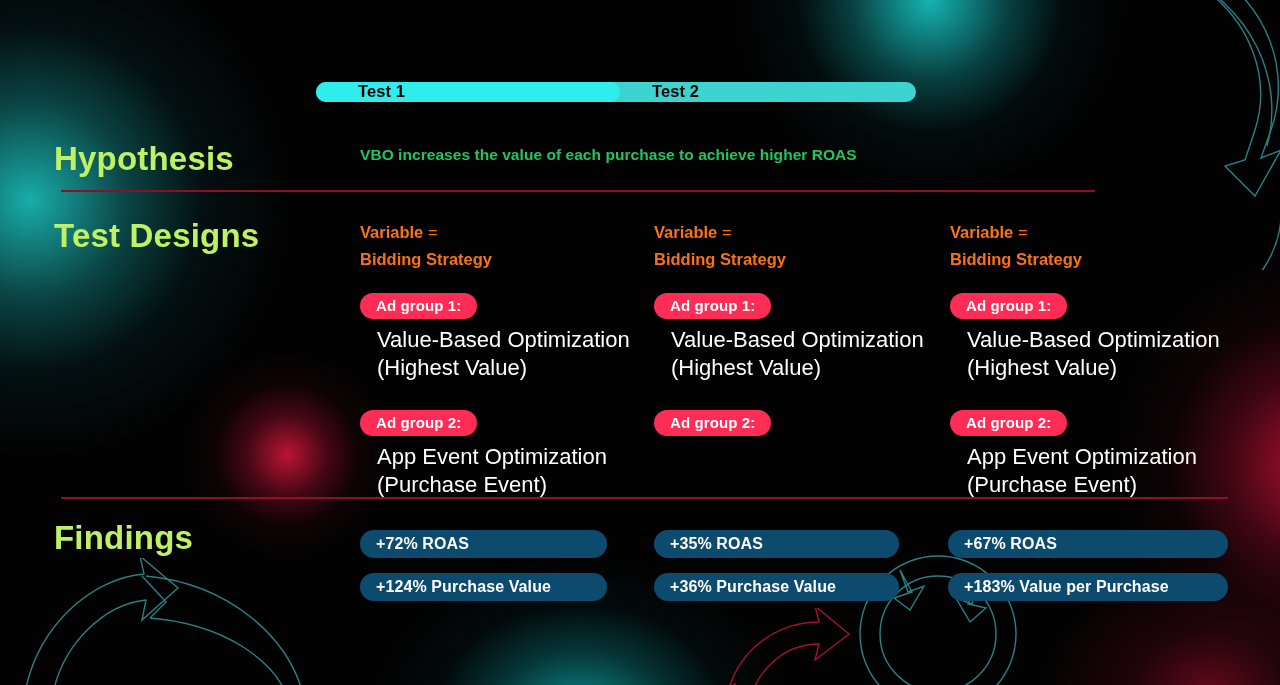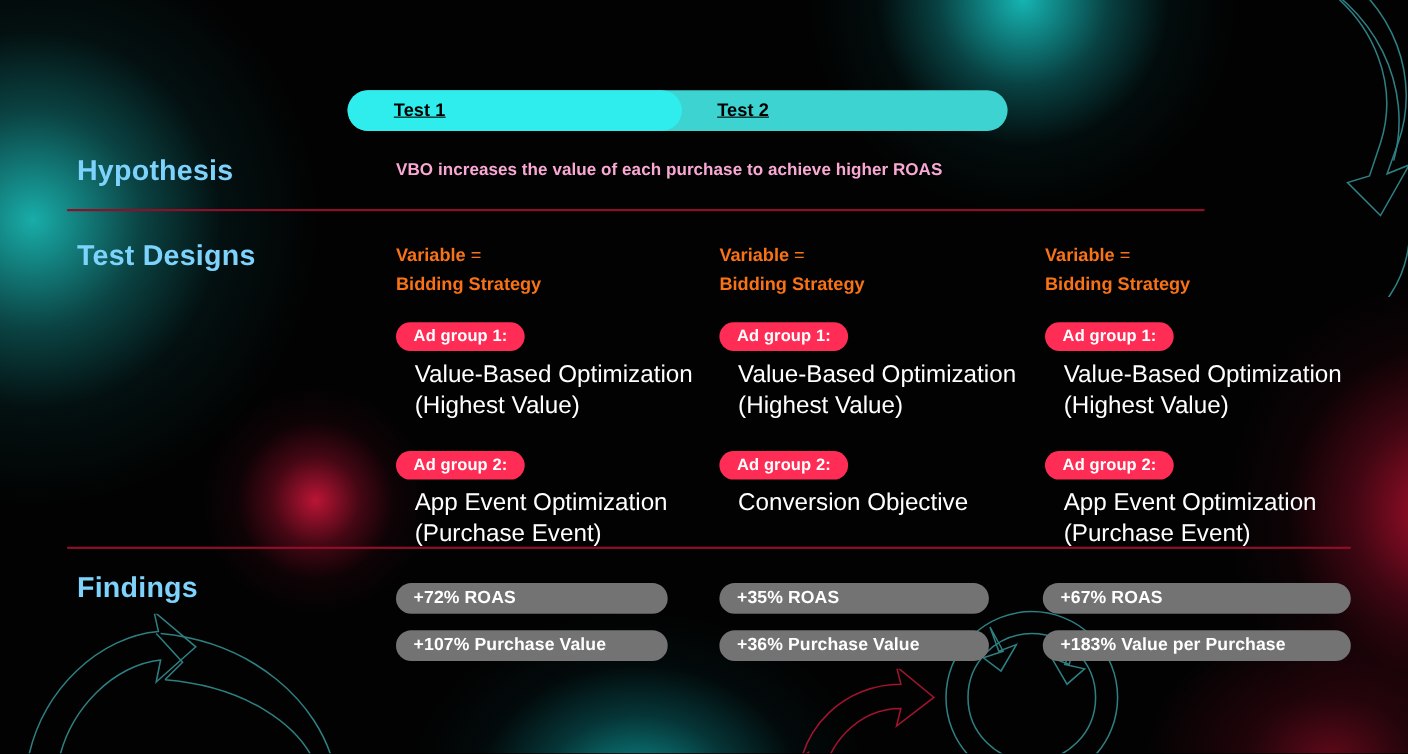--- a/index.html
+++ b/index.html
@@ -94,44 +94,43 @@
   .tabs {
     position: absolute;
     left: 316px;
     top: 82px;
     width: 912px;
     height: 38px;
   }
   .tab {
     position: absolute;
     top: 0;
-    height: 37px;
+    height: 20px;
     border-radius: 19px;
     display: flex;
-    align-items: center;
+    align-items: flex-start;
     box-sizing: border-box;
-    text-decoration: underline;
   }
   .tab-label {
     font-size: 16.5px;
     font-weight: bold;
     color: #000000;
     letter-spacing: 0.1px;
     white-space: nowrap;
   }
   .tab-3 { left: 304px; width: 608px; background: #4FA7A6; z-index: 1; padding-left: 338px; }
   .tab-2 { left: 0px;   width: 600px; background: #3CD3D0; z-index: 2; padding-left: 336px; }
   .tab-1 { left: 0px;   width: 304px; background: #2EEDEC; z-index: 3; padding-left: 42px; }
 
   
   .section-title {
     position: absolute;
-    left: 70px;
-    color: #7dd3fc;
-    font-size: 26px;
+    left: 54px;
+    color: #bef264;
+    font-size: 33px;
     font-weight: bold;
     letter-spacing: 0.2px;
     white-space: nowrap;
   }
   #title-hypothesis   { top: 140px; }
   #title-testdesigns  { top: 217px; }
   #title-findings     { top: 519px; }
 
   
   .divider {
@@ -142,21 +141,21 @@
   #divider-1 { left: 61px; top: 190px; width: 1034px; }
   #divider-2 { left: 61px; top: 497px; width: 1167px; }
 
   
   #hypothesis-text {
     position: absolute;
     left: 360px;
     top: 146px;
     font-size: 15.5px;
     font-weight: bold;
-    color: #f9a8d4;
+    color: #22c55e;
     letter-spacing: 0.05px;
     white-space: nowrap;
   }
 
   
   .design-col {
     position: absolute;
     top: 219px;
     width: 300px;
   }
@@ -201,21 +200,21 @@
   .findings-col {
     position: absolute;
     top: 530px;
     width: 300px;
   }
   .fcol-1 { left: 360px; }
   .fcol-2 { left: 654px; }
   .fcol-3 { left: 948px; }
 
   .finding-pill {
-    background: #737373;
+    background: #0c4a6e;
     color: #FFFFFF;
     font-size: 16px;
     font-weight: bold;
     border-radius: 14px;
     height: 28px;
     display: flex;
     align-items: center;
     padding-left: 16px;
     letter-spacing: 0.1px;
     white-space: nowrap;
@@ -318,23 +317,20 @@
     <div class="adgroup-block">
       <span class="adgroup-pill">Ad group 1:</span>
       <div class="adgroup-desc">
         <div>Value-Based Optimization</div>
         <div>(Highest Value)</div>
       </div>
     </div>
 
     <div class="adgroup-block second">
       <span class="adgroup-pill">Ad group 2:</span>
-      <div class="adgroup-desc">
-        <div>Conversion Objective</div>
-      </div>
     </div>
   </div>
 
   <div class="design-col col-3">
     <div class="variable-line">
       <span>Variable</span>
       <span class="eq">=</span>
     </div>
     <div class="variable-line">Bidding Strategy</div>
 
@@ -350,21 +346,21 @@
       <span class="adgroup-pill">Ad group 2:</span>
       <div class="adgroup-desc">
         <div>App Event Optimization</div>
         <div>(Purchase Event)</div>
       </div>
     </div>
   </div>
 
   <div class="findings-col fcol-1">
     <div class="finding-pill">+72% ROAS</div>
-    <div class="finding-pill">+107% Purchase Value</div>
+    <div class="finding-pill">+124% Purchase Value</div>
   </div>
 
   <div class="findings-col fcol-2">
     <div class="finding-pill">+35% ROAS</div>
     <div class="finding-pill">+36% Purchase Value</div>
   </div>
 
   <div class="findings-col fcol-3">
     <div class="finding-pill">+67% ROAS</div>
     <div class="finding-pill">+183% Value per Purchase</div>

